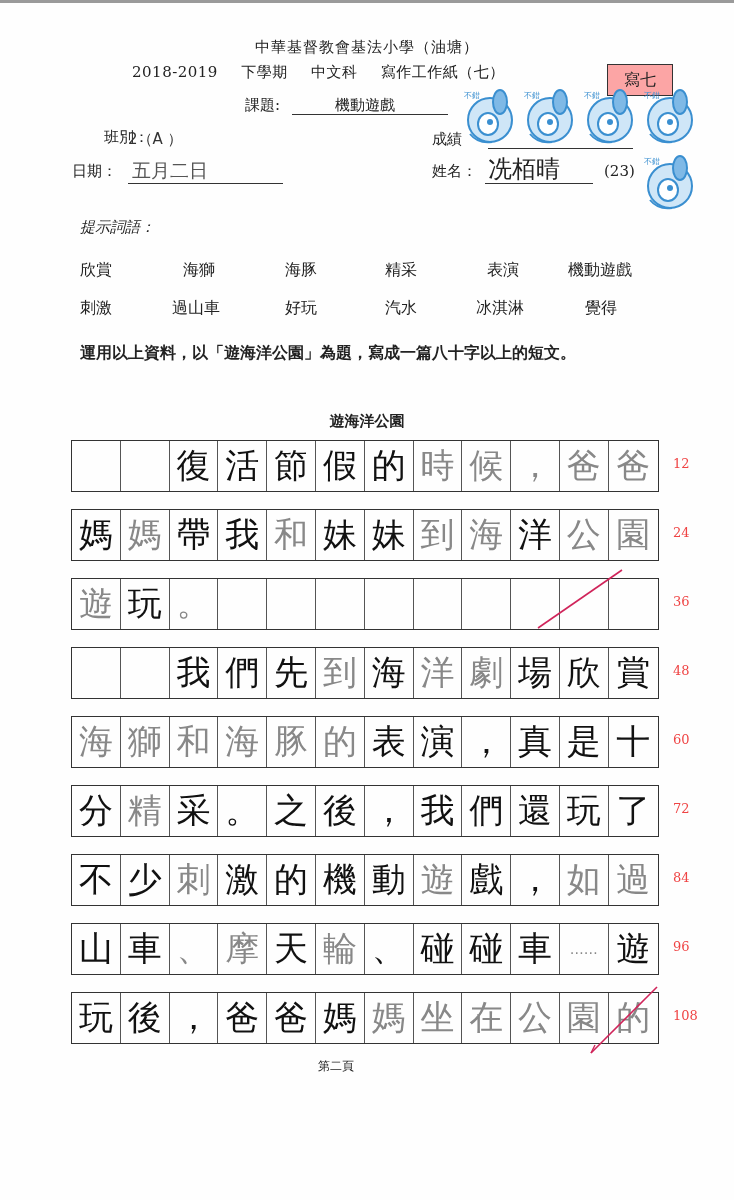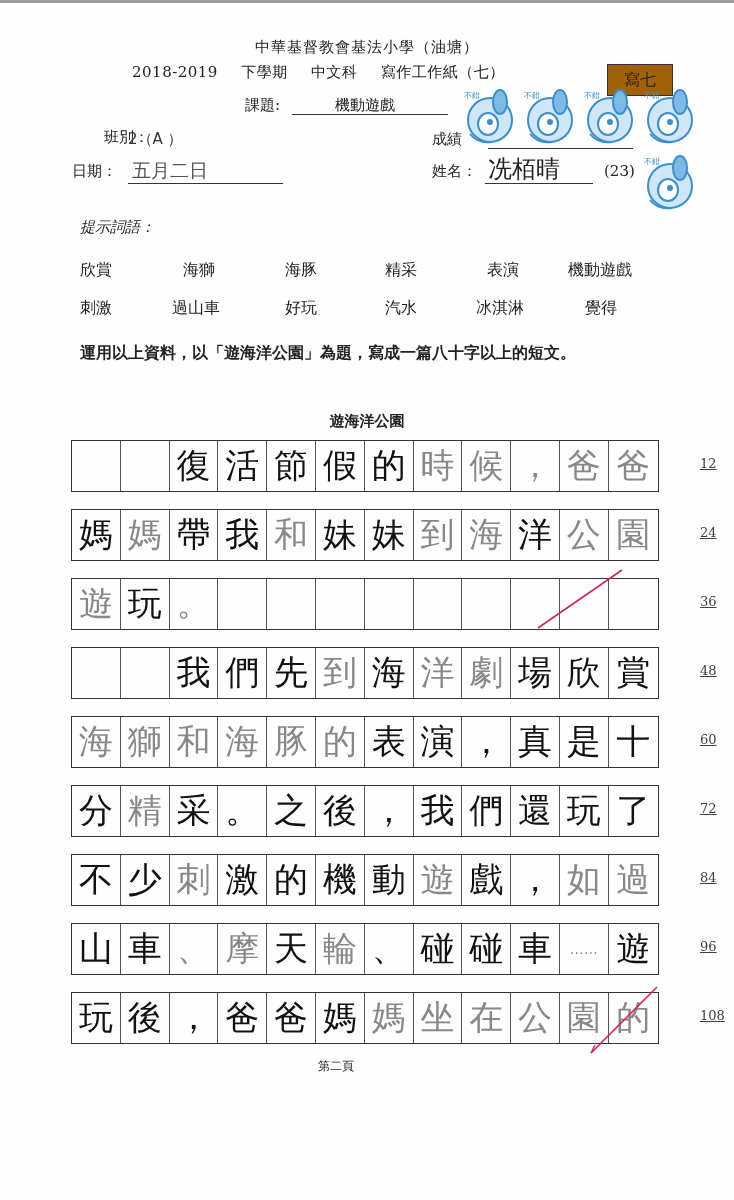--- a/index.html
+++ b/index.html
@@ -3,37 +3,37 @@
 <meta charset="utf-8">
 <style>
   html, body { margin:0; padding:0; }
   body { width:734px; height:1200px; background:#fefefe; position:relative; overflow:hidden;
          font-family:"DejaVu Serif","Liberation Serif",serif; color:#222; }
   .topline { position:absolute; left:0; top:0; width:734px; height:3px; background:#9a9a9a; }
   .t { position:absolute; white-space:nowrap; }
   .school { left:0; width:734px; text-align:center; top:38px; font-size:15px; letter-spacing:1px; }
   .term { left:132px; top:63px; font-size:15px; letter-spacing:0.5px; }
   .term span { margin-right:18px; }
-  .box7 { position:absolute; left:607px; top:64px; width:64px; height:30px; border:1px solid #333; font-size:16px; text-align:center; line-height:30px; background:#a16207; }
+  .box7 { position:absolute; left:607px; top:64px; width:64px; height:30px; border:1px solid #333; font-size:16px; text-align:center; line-height:30px; background:#fca5a5; }
   .label { font-size:15px; }
   .uline { position:absolute; border-bottom:1px solid #333; }
   .hand { font-family:"DejaVu Sans","Liberation Sans",sans-serif; color:#333; }
   .stamps { position:absolute; left:460px; top:86px; }
   .stamp { position:absolute; width:56px; height:62px; }
   .hint { font-size:15px; }
   .words { font-size:16px; }
   .instr { left:80px; top:340px; font-size:16px; font-weight:bold; line-height:25px; width:600px; white-space:normal; }
   .essaytitle { left:0; width:734px; top:412px; text-align:center; font-size:15px; font-weight:bold; }
   .grid { position:absolute; left:71px; }
   .row { position:absolute; left:0; display:flex; border:1.5px solid #333; height:50px; }
   .cell { width:48.8px; height:50px; border-right:1px solid #555; box-sizing:border-box; display:flex; align-items:center; justify-content:center;
           font-family:"DejaVu Sans","Liberation Sans",sans-serif; font-size:34px; color:#111; }
   .cell:last-child { border-right:none; }
   .cell.light { color:#888; }
-  .rownum { position:absolute; left:629px; font-size:13px; color:#404040; font-family:"DejaVu Serif",serif;text-decoration:underline; }
+  .rownum { position:absolute; left:602px; font-size:13px; color:#ef4444; font-family:"DejaVu Serif",serif; }
   .footer { left:0; width:672px; top:1058px; text-align:center; font-size:12px; }
   .redmark { position:absolute; }
 </style>
 </head>
 <body>
 
 <div class="topline"></div>
 
 <div class="t school">中華基督教會基法小學（油塘）</div>
 <div class="t term">

